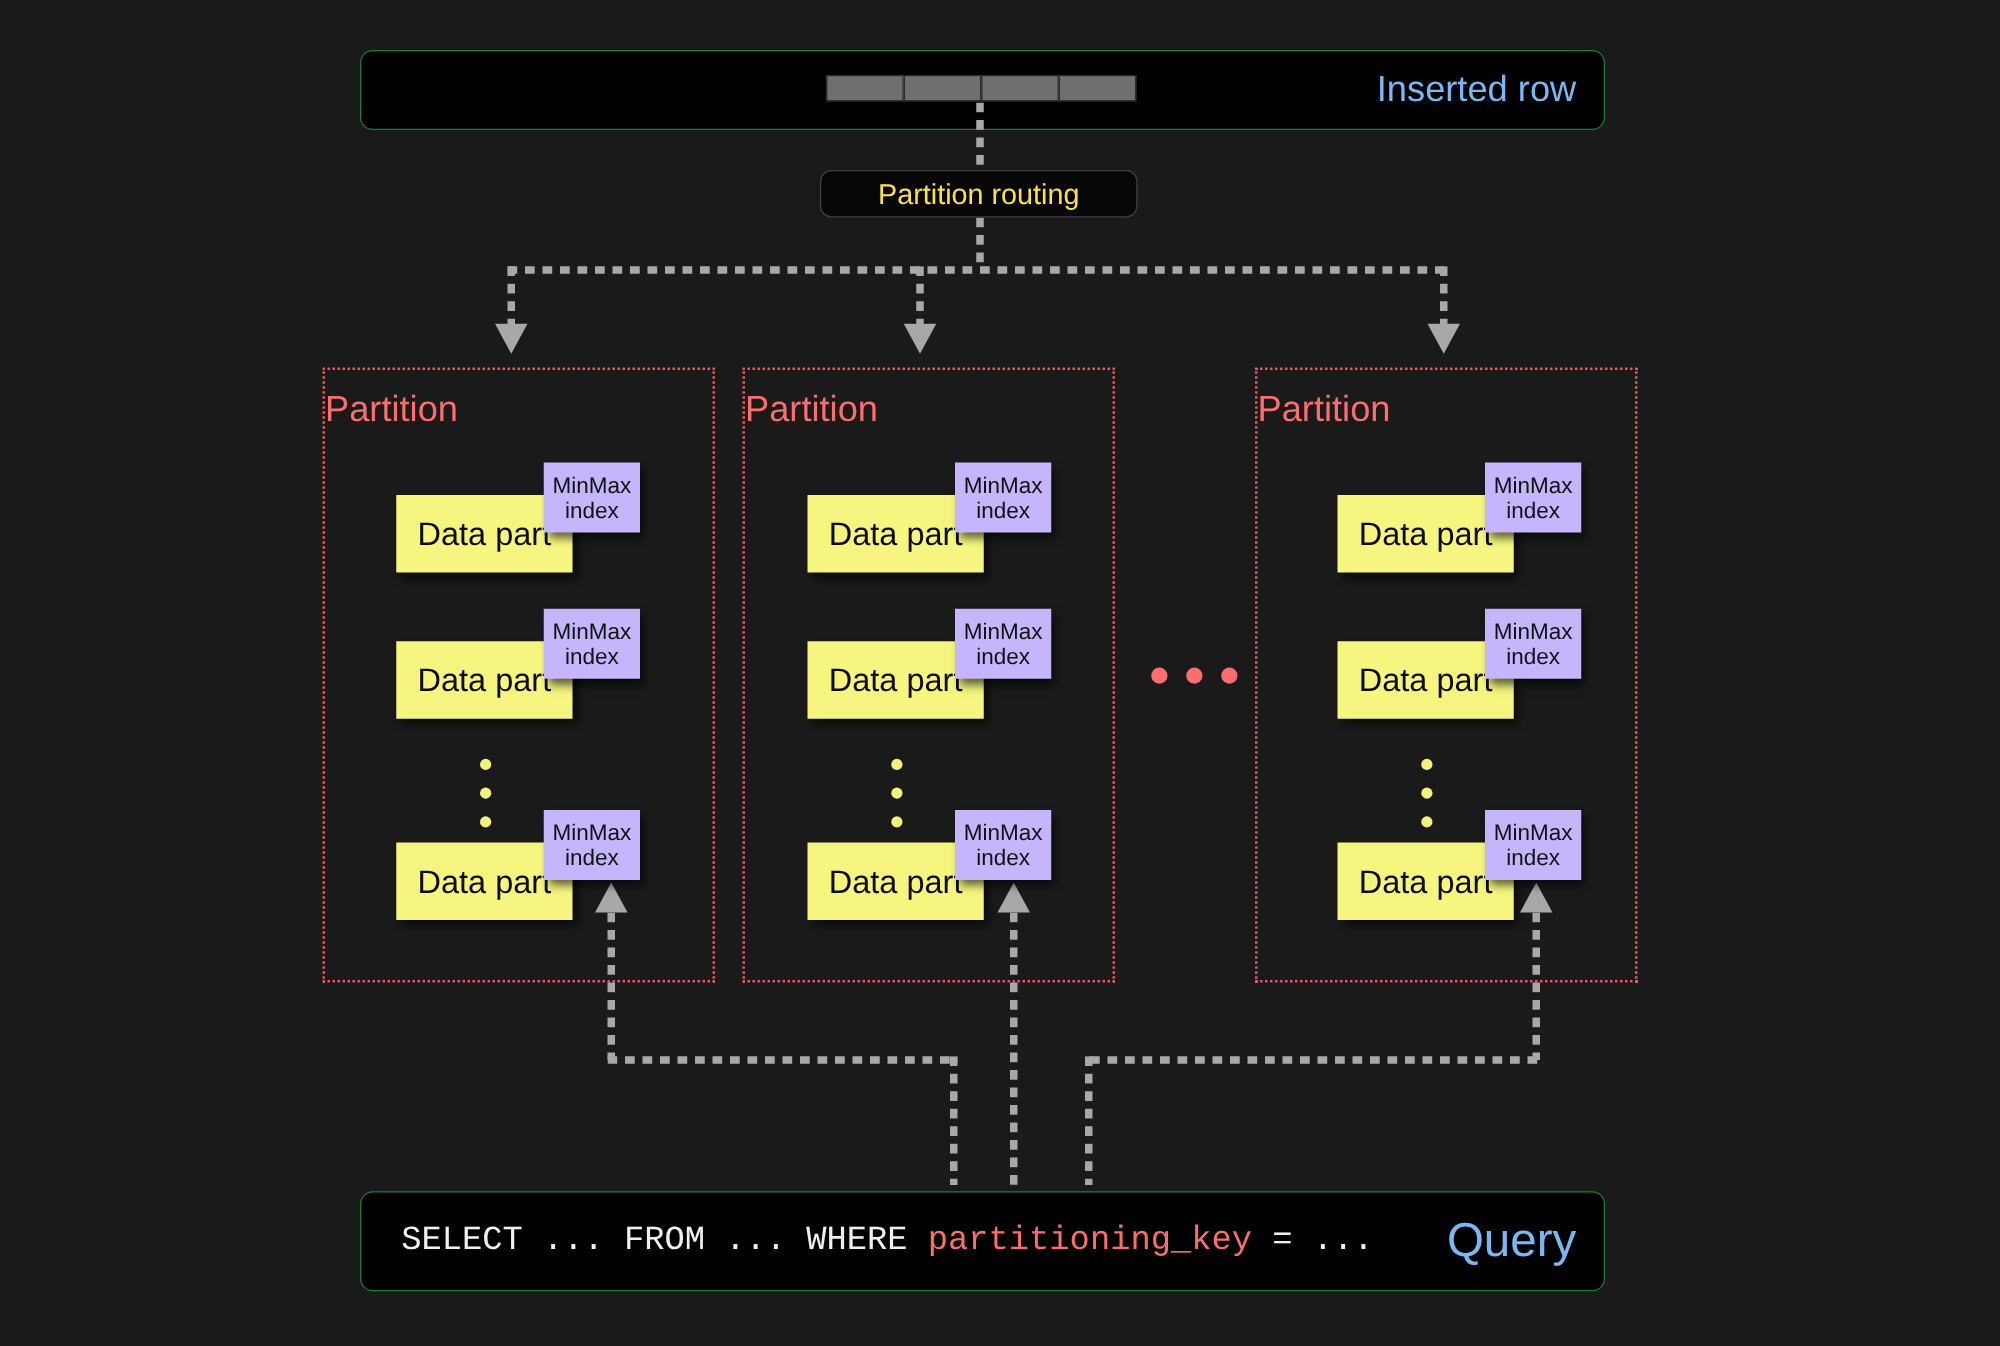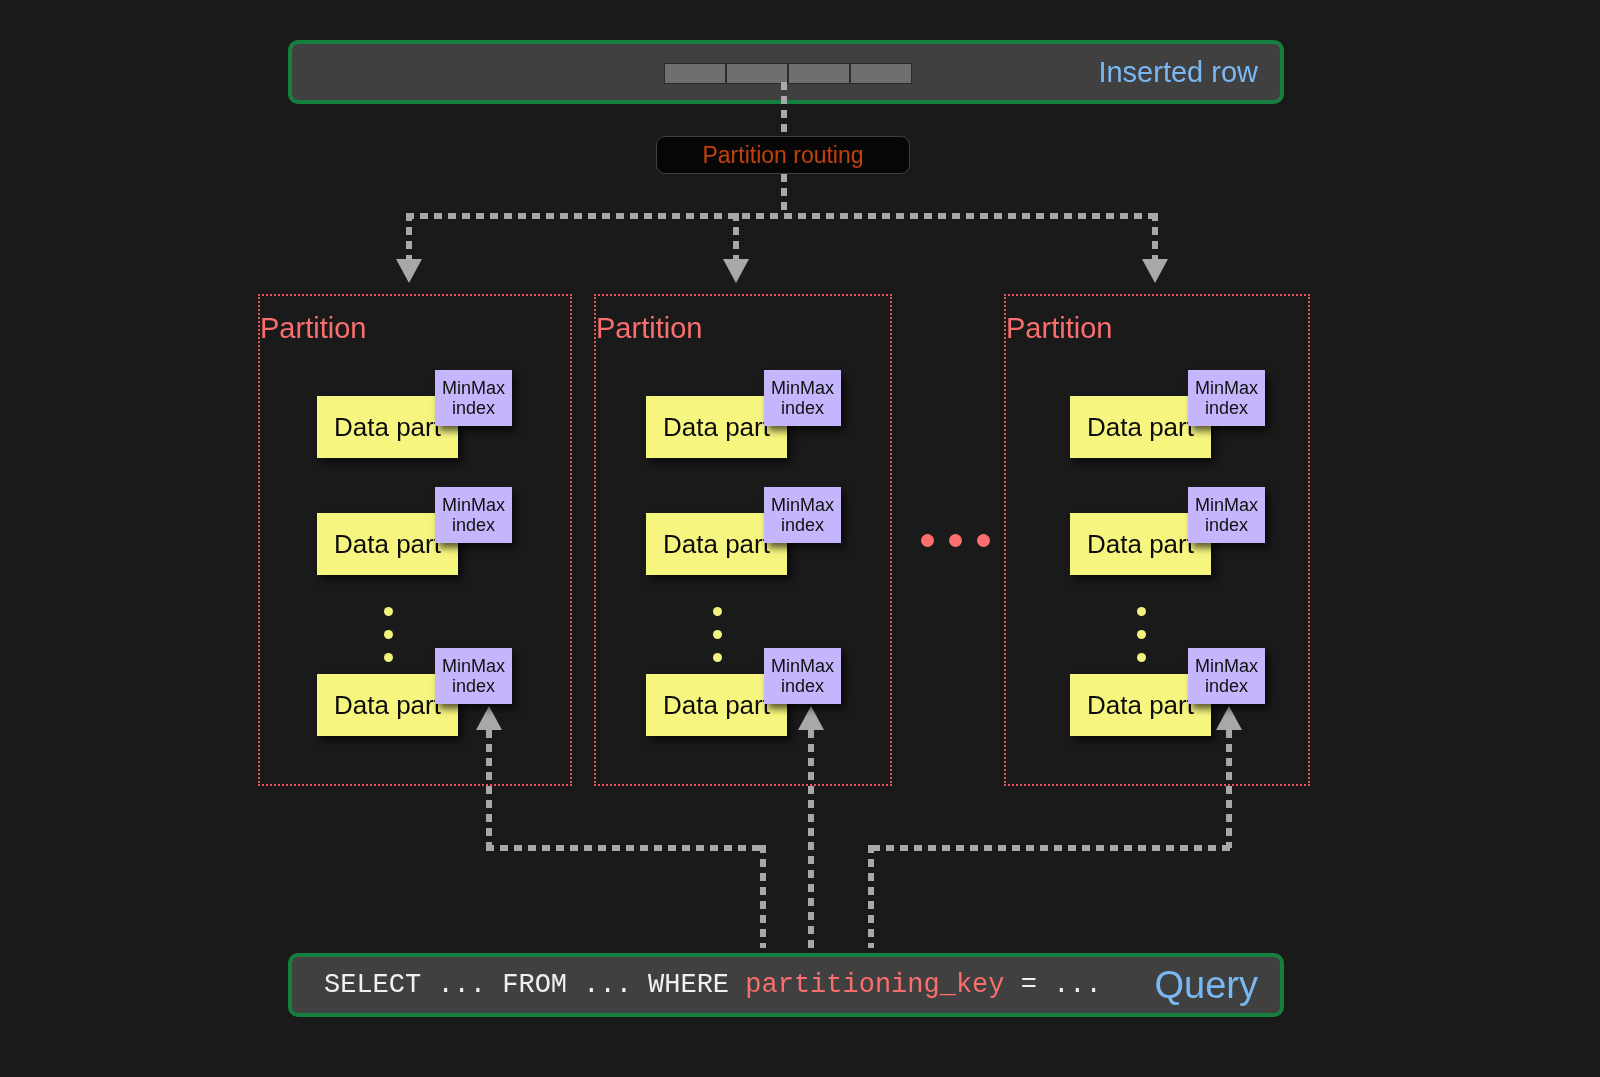--- a/index.html
+++ b/index.html
@@ -12,22 +12,22 @@
     width: 1600px;
     height: 1077px;
     background: #1a1a1a;
     font-family: "Liberation Sans", sans-serif;
     overflow: hidden;
   }
 
   
   .bar {
     position: absolute;
-    background: #404040;
-    border: 4px solid #15803d;
+    background: #000000;
+    border: 1px solid #15803d;
     border-radius: 10px;
     box-sizing: border-box;
   }
   #inserted-row-bar {
     left: 288px;
     top: 40px;
     width: 996px;
     height: 64px;
   }
   #inserted-row-label {
@@ -56,21 +56,21 @@
   
   .pill {
     position: absolute;
     background: #070707;
     border: 1px solid #404040;
     border-radius: 9px;
     box-sizing: border-box;
     display: flex;
     align-items: center;
     justify-content: center;
-    color: #c2410c;
+    color: #fde047;
     font-size: 23px;
     white-space: nowrap;
     z-index: 6;
   }
   #partition-routing-box {
     left: 656px;
     top: 136px;
     width: 254px;
     height: 38px;
   }
@@ -79,21 +79,21 @@
     top: 878px;
     width: 254px;
     height: 38px;
   }
 
   
   #query-bar {
     left: 288px;
     top: 953px;
     width: 996px;
-    height: 64px;
+    height: 80px;
   }
   #query-text {
     position: absolute;
     left: 32px;
     top: 50%;
     transform: translateY(-50%);
     font-family: "Liberation Mono", monospace;
     font-size: 27px;
     color: #f0f0f0;
     white-space: pre;

